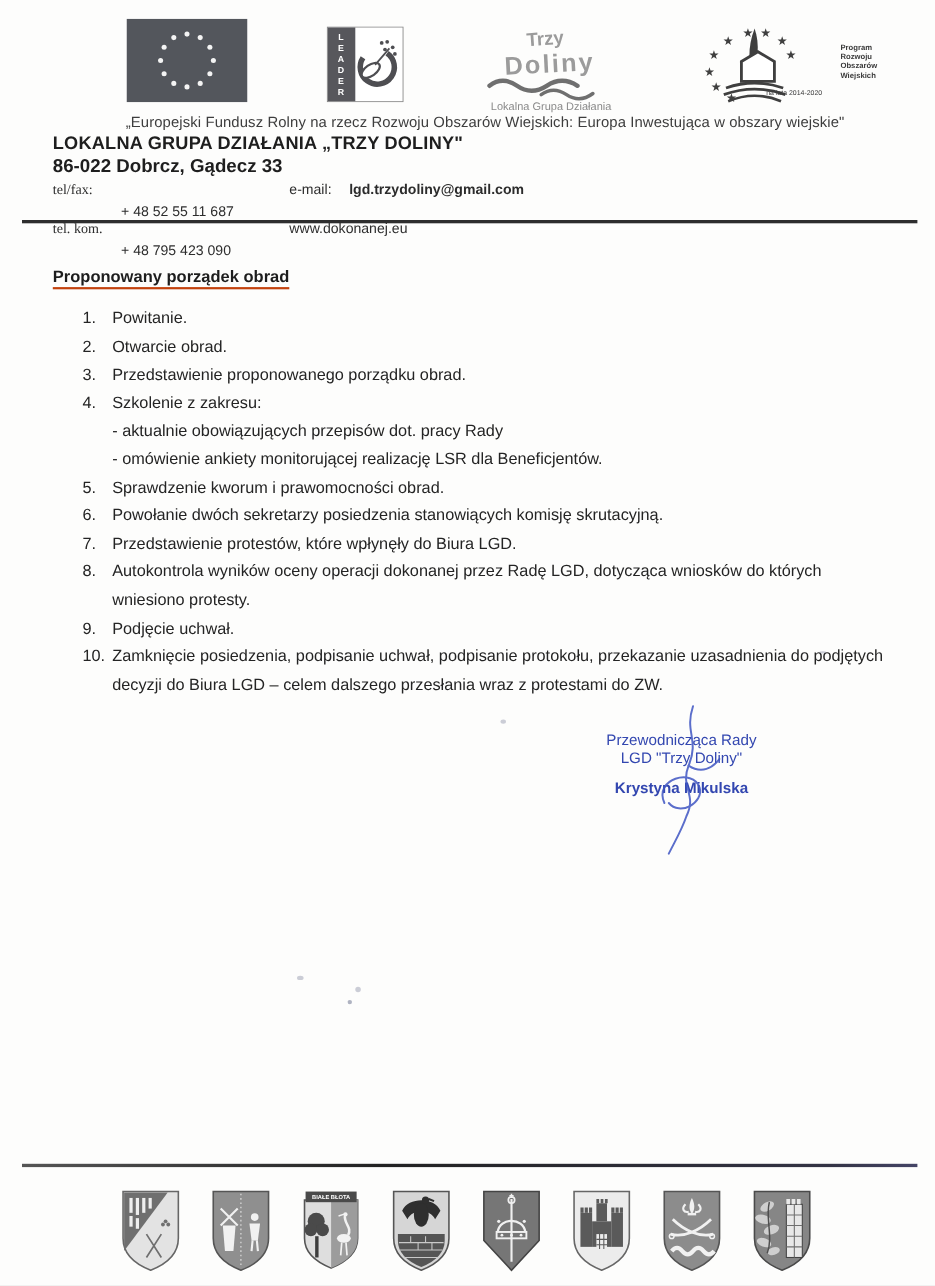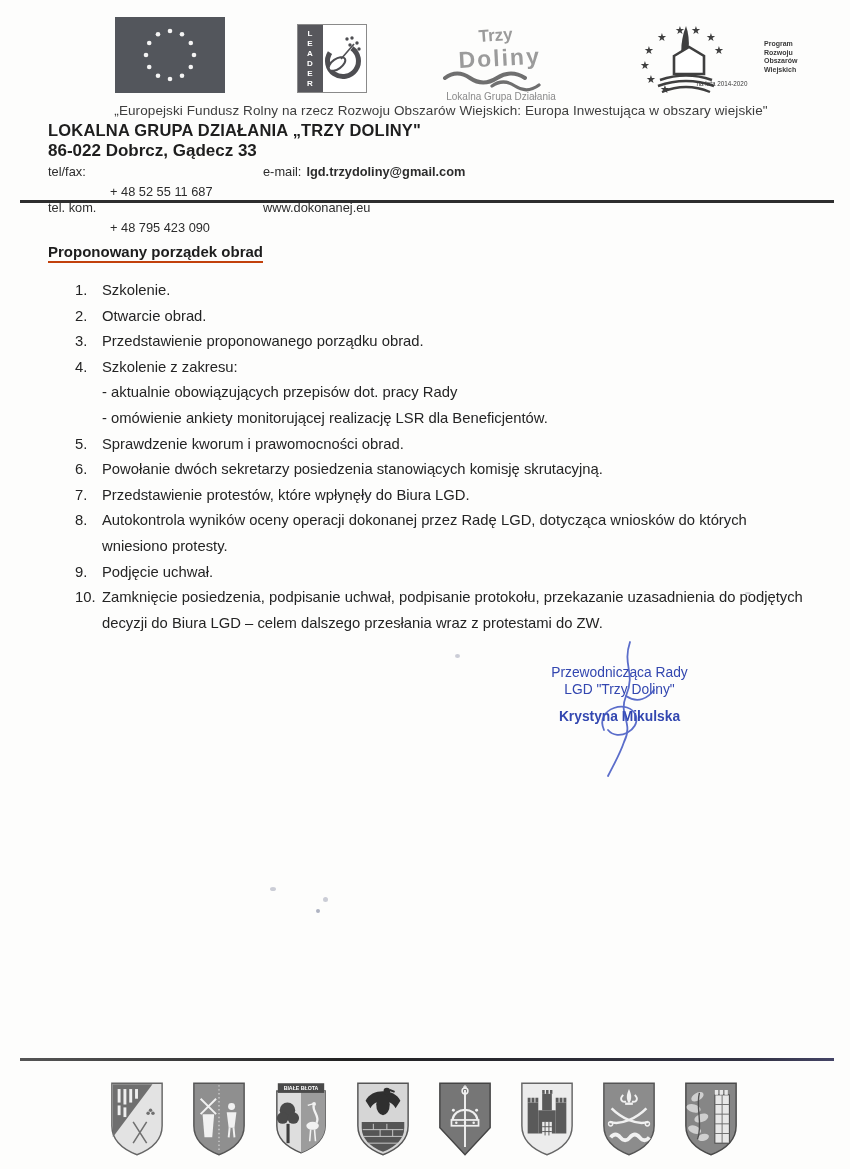--- a/index.html
+++ b/index.html
@@ -19,21 +19,21 @@
   .caption{
     position:absolute;top:103px;left:16px;width:100%;text-align:center;
     font-size:13.5px;color:#3d3d3d;letter-spacing:.1px;
   }
   
   .lh{position:absolute;left:48px;top:121px;}
   .lh-name{font-size:16.5px;font-weight:bold;color:#1e1e1e;letter-spacing:.2px;}
   .lh-addr{font-size:17px;font-weight:bold;color:#1e1e1e;margin-top:1px;}
   .lh-contact{font-size:12.8px;color:#2c2c2c;margin-top:3px;line-height:16px;}
   .lh-contact .row{display:flex;}
-  .lh-contact .c1{width:62px;}
+  .lh-contact .c1{width:62px;font-family:Liberation Serif, serif;}
   .lh-contact .c2{width:153px;margin-top:20px;}
   .lh-contact b{font-weight:bold;}
   .rule{position:absolute;left:20px;right:16px;top:200px;height:3px;background:#2e2e2e;}
   .rule2{position:absolute;left:20px;right:16px;top:1058px;height:3px;
     background:linear-gradient(to right,#555,#222 40%,#334 90%,#446);}
   
   .agenda-title{
     position:absolute;left:48px;top:243px;font-size:15px;font-weight:bold;color:#1d1d1d;
     border-bottom:2px solid #c2410c;padding-bottom:1px;
   }
@@ -150,37 +150,37 @@
   <div class="caption">„Europejski Fundusz Rolny na rzecz Rozwoju Obszarów Wiejskich: Europa Inwestująca w obszary wiejskie"</div>
 
   <div class="lh">
     <div class="lh-name">LOKALNA GRUPA DZIAŁANIA  „TRZY DOLINY"</div>
     <div class="lh-addr">86-022 Dobrcz, Gądecz 33</div>
     <div class="lh-contact">
       <div class="row">
         <span class="c1">tel/fax:</span>
         <span class="c2">+ 48 52 55 11 687</span>
         <span>e-mail:</span>
-        <b style="margin-left:5px">lgd.trzydoliny@gmail.com</b>
+        <b style="margin-left:16px">lgd.trzydoliny@gmail.com</b>
       </div>
       <div class="row">
         <span class="c1">tel. kom.</span>
         <span class="c2">+ 48 795 423 090</span>
         <span>www.dokonanej.eu</span>
       </div>
     </div>
   </div>
   <div class="rule"></div>
 
   <div class="agenda-title">Proponowany porządek obrad</div>
   <div class="agenda">
     <div>
       <div class="item">
         <span class="num">1.</span>
-        <span class="txt">Szkolenie.</span>
+        <span class="txt">Powitanie.</span>
       </div>
       <div class="subs"></div>
     </div>
 
     <div>
       <div class="item">
         <span class="num">2.</span>
         <span class="txt">Otwarcie obrad.</span>
       </div>
       <div class="subs"></div>

